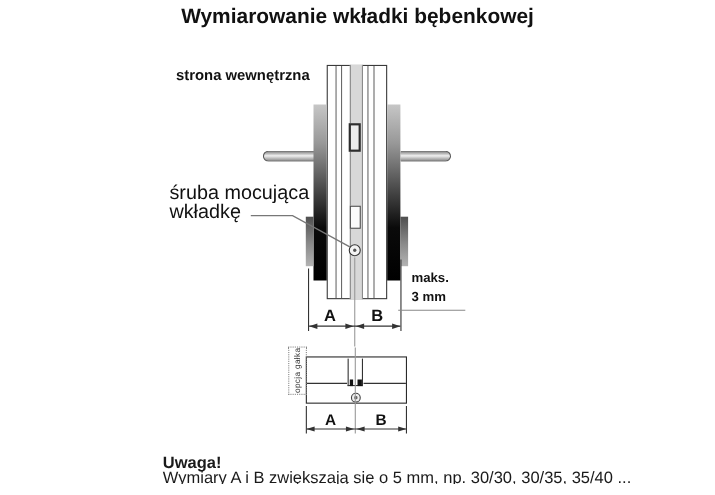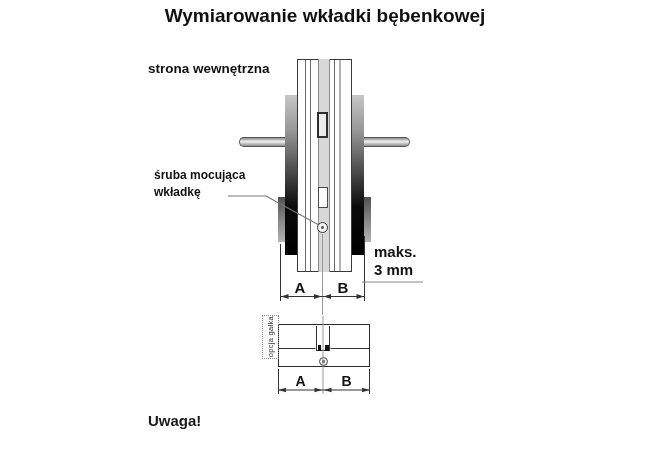--- a/index.html
+++ b/index.html
@@ -1,22 +1,22 @@
 <!DOCTYPE html>
 <html><head>
 <meta charset="utf-8">
 <style>
   html,body{margin:0;padding:0;background:#fff;}
   .scene{position:relative;width:650px;height:440px;background:#ffffff;
          font-family:"Liberation Sans",sans-serif;color:#111;overflow:hidden;}
   .abs{position:absolute;}
   .title{left:0;top:5px;width:650px;text-align:center;font-size:19px;font-weight:bold;}
-  .side-label{top:61px;font-size:13.5px;font-weight:bold;}
-  .screw-label{left:154px;top:167px;font-size:12px;font-weight:bold;line-height:17px;white-space:pre-line;}
-  .max-label{left:374px;top:243px;font-size:15px;font-weight:bold;line-height:18px;white-space:pre-line;}
+  .side-label{top:61px;font-size:13.5px;font-weight:bold;margin-left:12px;}
+  .screw-label{left:154px;top:167px;font-size:18px;font-weight:normal;line-height:17px;white-space:pre-line;}
+  .max-label{left:374px;top:243px;font-size:12px;font-weight:bold;line-height:18px;white-space:pre-line;}
   .dim-label{font-size:15px;font-weight:bold;text-align:center;width:32px;}
   .dim-label-sm{font-size:14px;font-weight:bold;text-align:center;width:31px;}
 
   
   .body-main{left:297px;top:59px;width:55px;height:213px;background:#fff;
              border:1.5px solid #3a3a3a;box-sizing:border-box;}
   .strip{left:318px;top:59px;width:12px;height:213px;background:#d8d8d8;
          border-left:1px solid #8a8a8a;border-right:1px solid #8a8a8a;box-sizing:border-box;}
   .slot-top{left:316.5px;top:112px;width:11px;height:26px;background:#ececec;
             border:2px solid #2e2e2e;box-sizing:border-box;}
@@ -95,20 +95,21 @@
   <div class="abs screw-low"></div>
   <div class="abs knob-box">
     <span class="knob-text">opcja gałka</span>
   </div>
 
   <div class="abs dim-label-sm" style="left:285px;top:373px;">A</div>
   <div class="abs dim-label-sm" style="left:331px;top:373px;">B</div>
 
   <div class="abs notes">
     <div class="head">Uwaga!</div>
+    <div>Wymiary A i B zwiększają się o 5 mm, np. 30/30, 30/35, 35/40 ...</div>
   </div>
 
   <svg class="overlay" width="650" height="450">
 
     <g stroke="#6a6a6a" stroke-width="1">
       <line x1="305.5" y1="60" x2="305.5" y2="271"></line>
       <line x1="310.5" y1="60" x2="310.5" y2="271"></line>
       <line x1="334.5" y1="60" x2="334.5" y2="271"></line>
       <line x1="340" y1="60" x2="340" y2="271"></line>
     </g>

